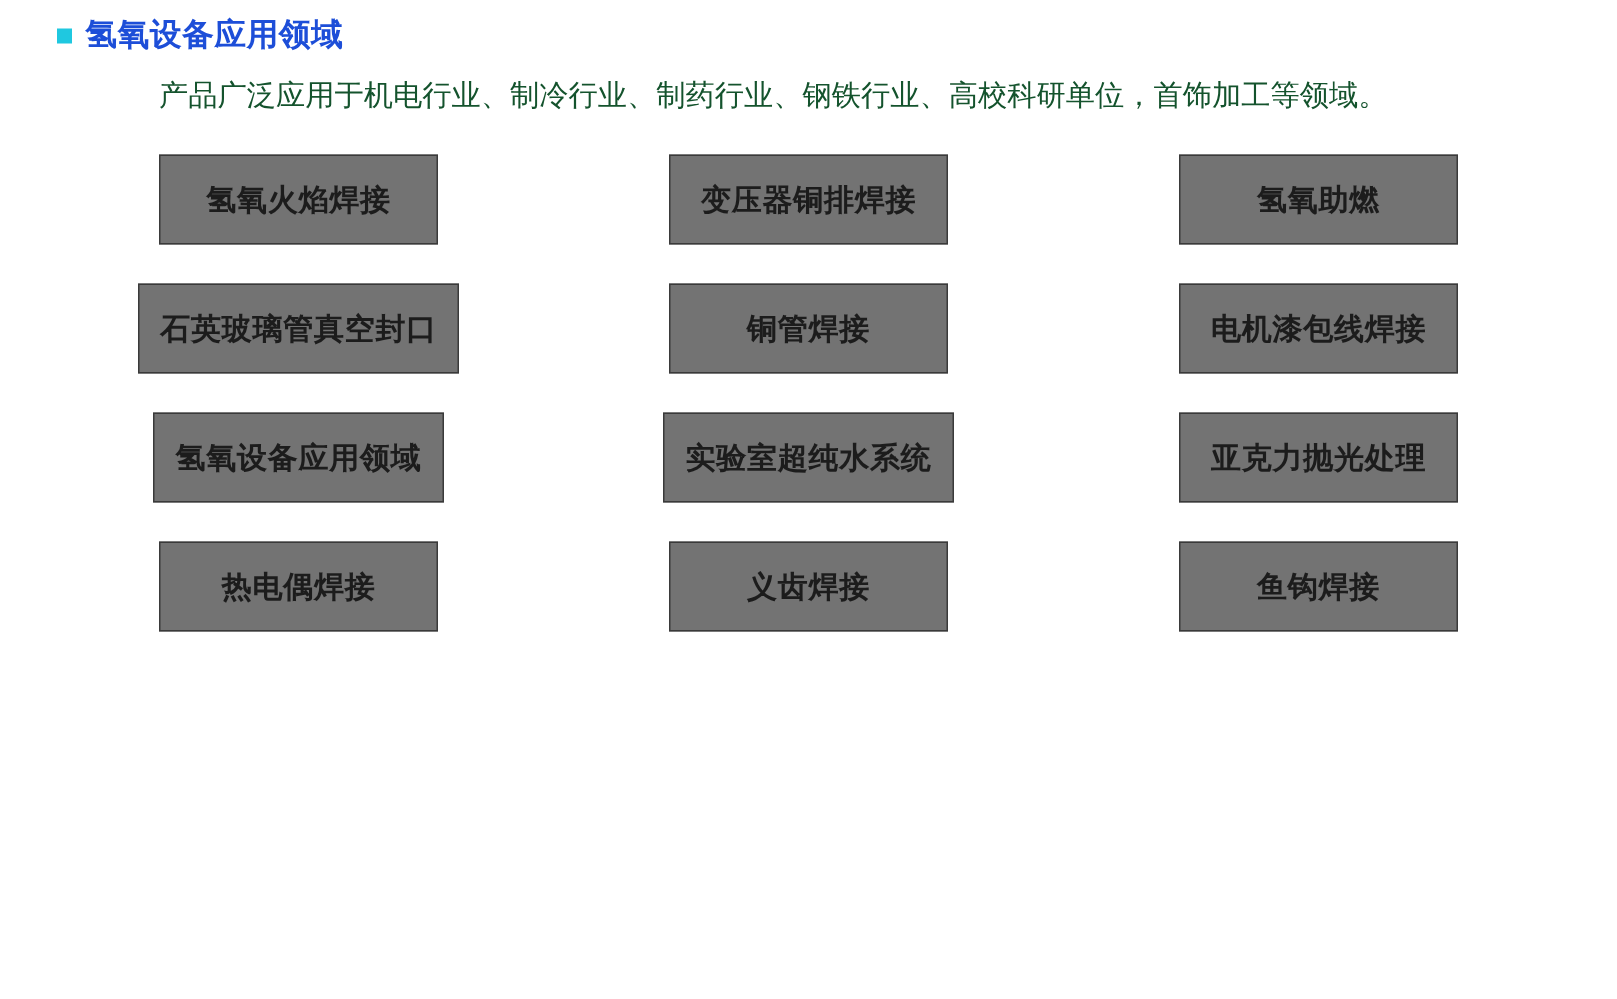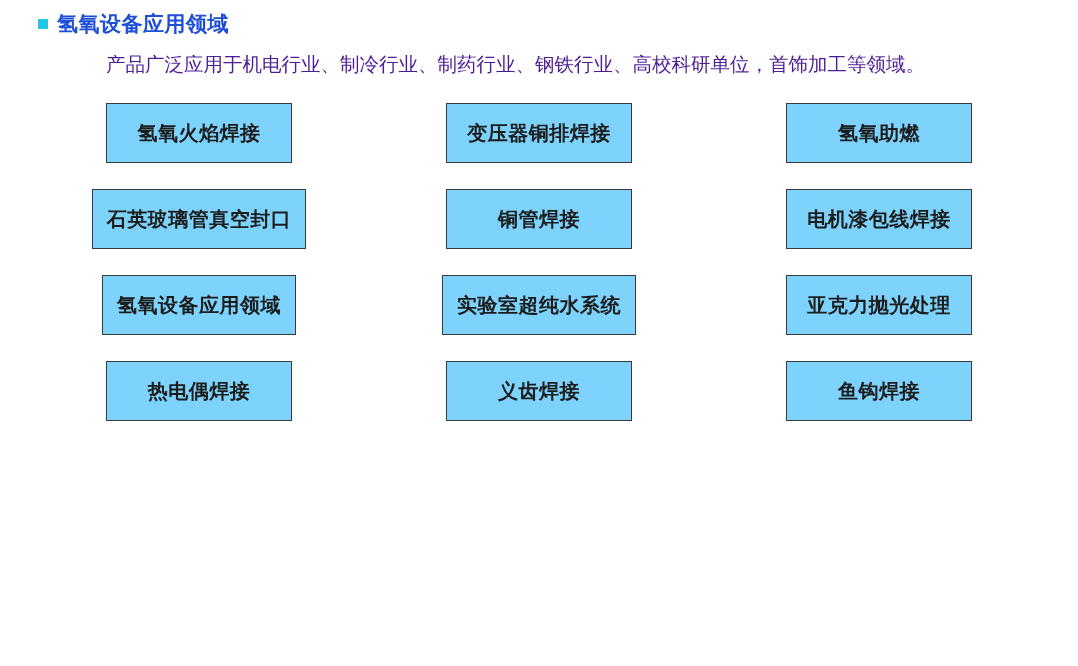--- a/index.html
+++ b/index.html
@@ -41,21 +41,21 @@
     letter-spacing: 0.5px;
     line-height: 1;
     white-space: nowrap;
   }
 
   
   .paragraph {
     margin: 15px 0 0 0;
     padding: 0 32px 0 62px;
     font-size: 19.5px;
-    color: #4c1d95;
+    color: #14532d;
     line-height: 1.55;
     text-indent: 44px;
     text-align: justify;
   }
 
   
   .grid {
     margin-top: 24px;
     padding: 0 60px 0 60px;
     display: grid;
@@ -63,21 +63,21 @@
     column-gap: 62px;
     row-gap: 26px;
   }
   .cell {
     display: flex;
     justify-content: center;
   }
   .box {
     box-sizing: border-box;
     border: 1.6px solid #3a3a3a;
-    background: #7dd3fc;
+    background: #737373;
     height: 60px;
     min-width: 186px;
     padding: 0 14px;
     display: flex;
     align-items: center;
     justify-content: center;
     font-size: 20px;
     font-weight: bold;
     color: #1c1c1c;
     letter-spacing: 0.5px;

